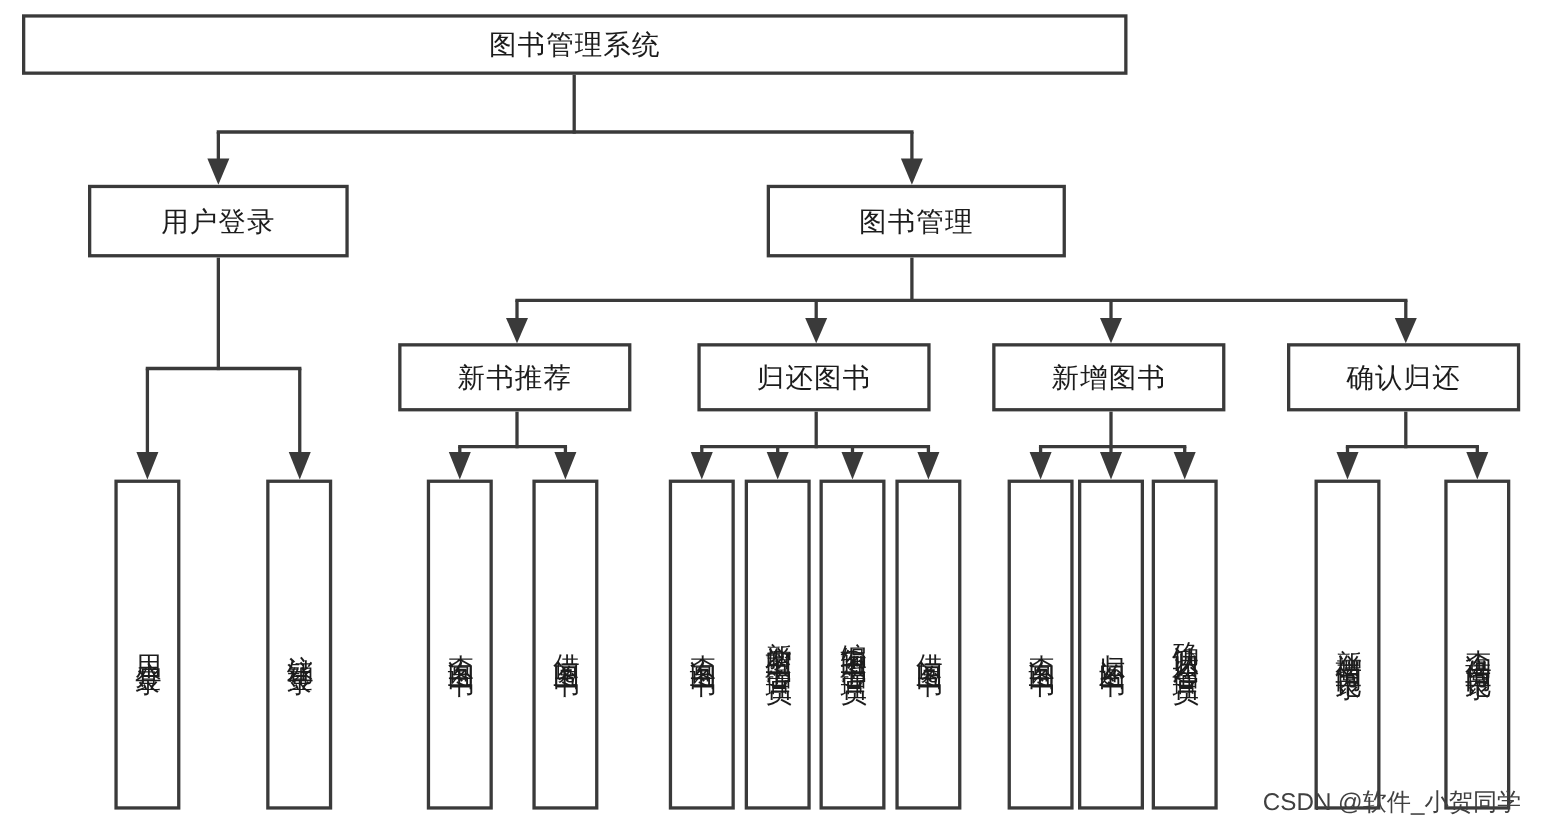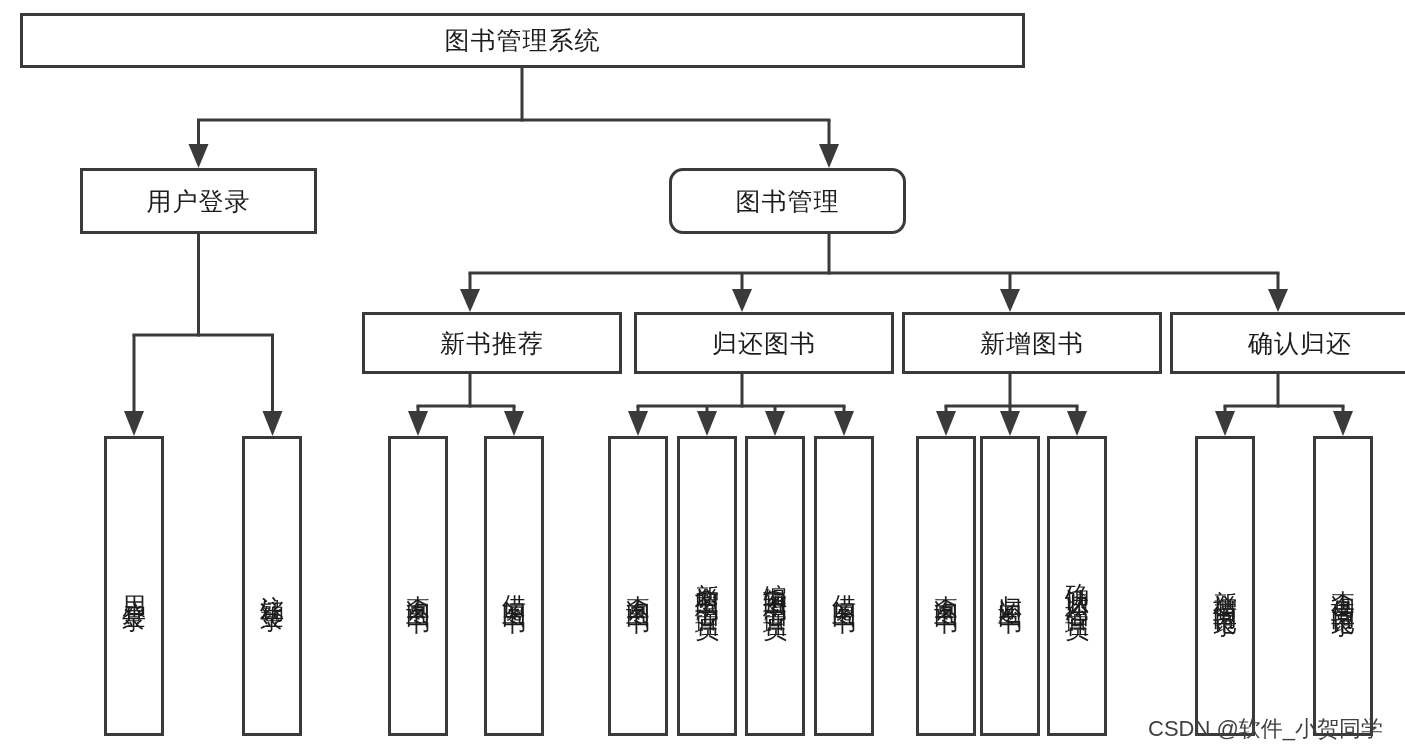--- a/index.html
+++ b/index.html
@@ -26,23 +26,23 @@
     text-orientation:mixed;
     font-size:24px;
     letter-spacing:5px;
     line-height:1;
     white-space:nowrap;
   }
   
   .n-root{left:20px;top:13px;width:1005px;height:55px;text-align:right;}
   
   .n-user{left:80px;top:168px;width:237px;height:66px;}
-  .n-mgmt{left:669px;top:168px;width:237px;height:66px;border-radius:14px;}
+  .n-mgmt{left:697px;top:168px;width:272px;height:66px;}
   
-  .l3{top:312px;width:260px;height:62px;}
+  .l3{top:312px;width:212px;height:62px;}
   .n-rec{left:362px;} .n-bor{left:634px;} .n-cur{left:902px;} .n-his{left:1170px;}
   
   .leaf{top:436px;width:60px;height:300px;}
   .lf1{left:104px;} .lf2{left:242px;}
   .lf3{left:388px;} .lf4{left:484px;}
   .lf5{left:608px;} .lf6{left:677px;} .lf7{left:745px;} .lf8{left:814px;}
   .lf9{left:916px;} .lf10{left:980px;} .lf11{left:1047px;}
   .lf12{left:1195px;} .lf13{left:1313px;}
   .watermark{
     position:absolute;left:1148px;top:714px;

